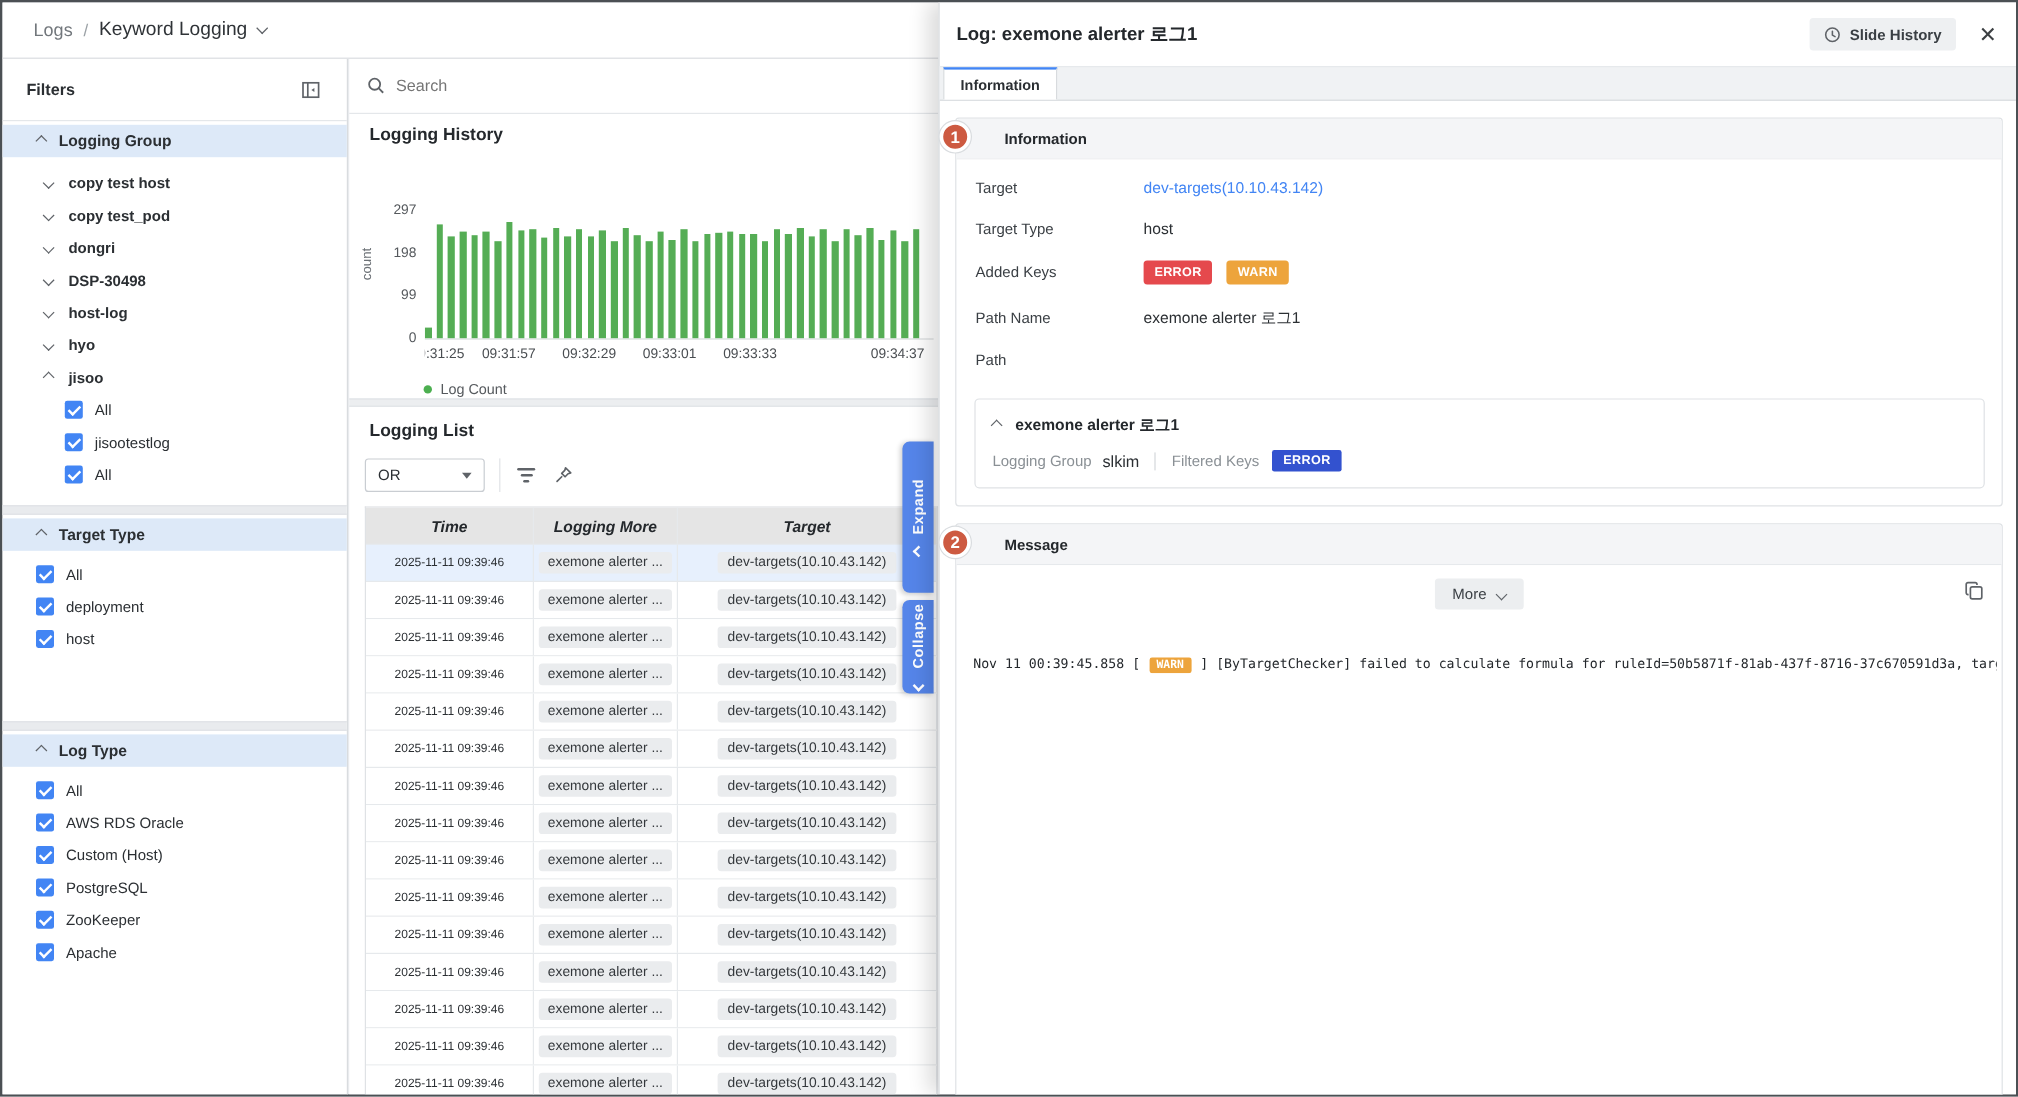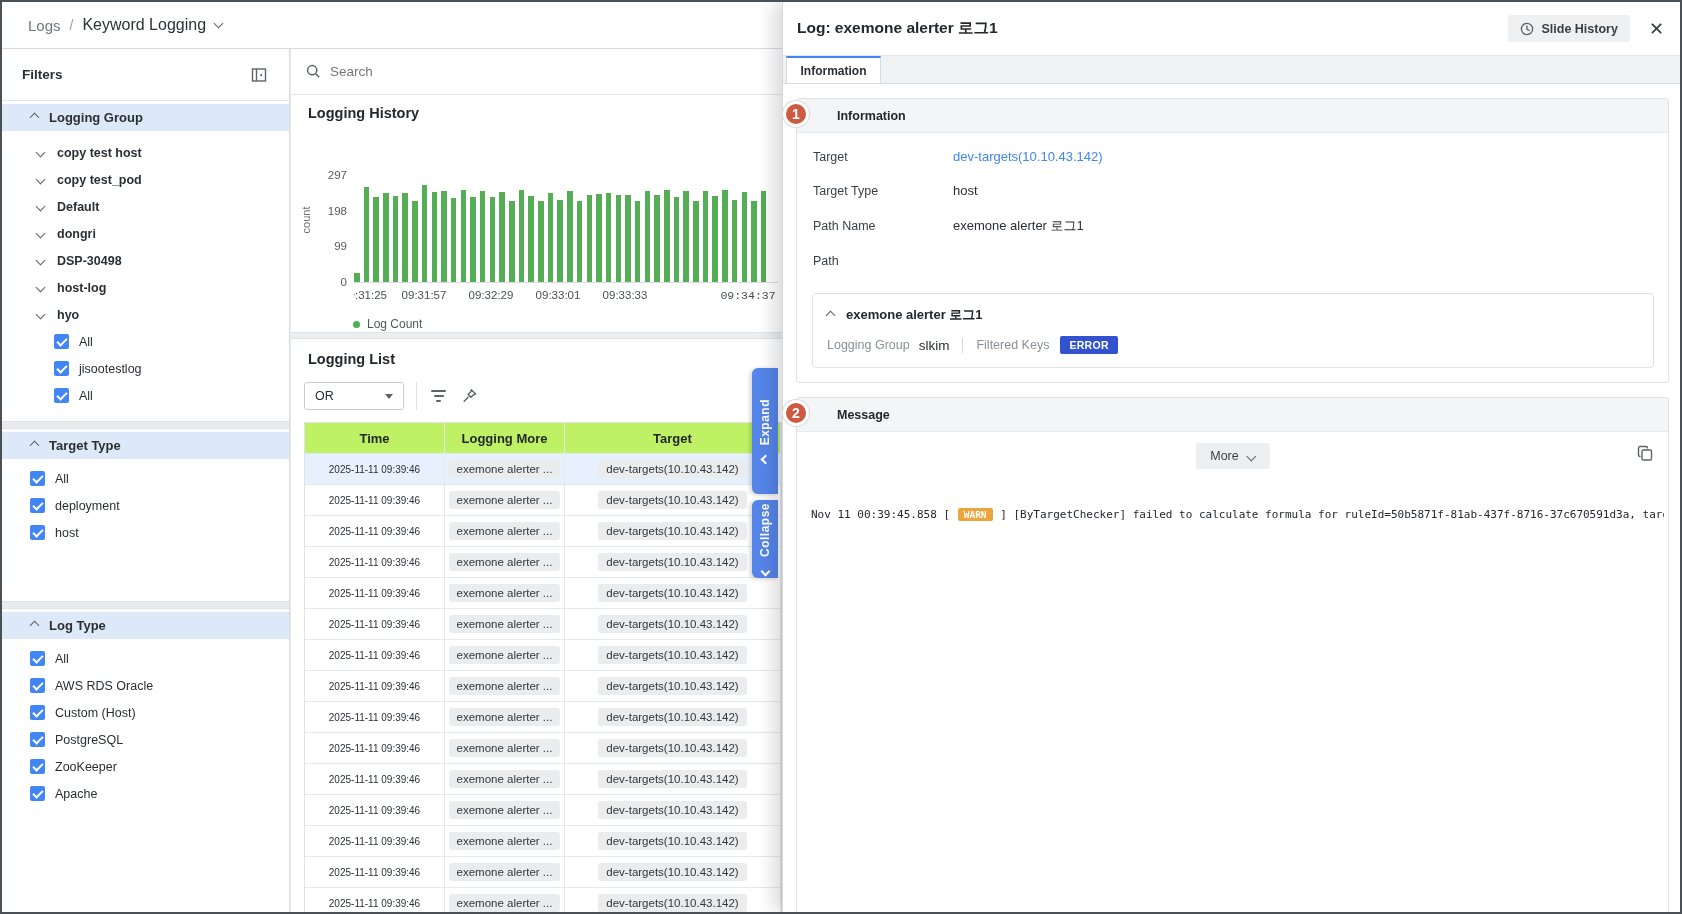--- a/index.html
+++ b/index.html
@@ -58,21 +58,21 @@
   .or-select { width:100px; height:28px; border:1px solid #c9cdd2; border-radius:3px; display:flex; align-items:center; justify-content:space-between; padding:0 10px; cursor:pointer; }
   .or-select .val { font-size:12.5px; color:#2b2f33; }
   .sel-caret { width:0; height:0; border-left:4px solid transparent; border-right:4px solid transparent; border-top:5px solid #5f6368; }
   .ctrl-sep { width:1px; height:28px; background:#e0e3e6; margin-left:12px; }
   .funnel { margin-left:14px; display:flex; flex-direction:column; align-items:center; gap:3px; cursor:pointer; }
   .funnel i { display:block; height:2px; background:#5f6368; border-radius:1px; }
   .funnel i:nth-child(1){width:15px;} .funnel i:nth-child(2){width:10px;} .funnel i:nth-child(3){width:5px;}
   .pin { margin-left:16px; cursor:pointer; }
   .ltable { position:absolute; left:13px; top:373px; width:478px; border:1px solid #dfe2e5; border-bottom:none; overflow:hidden; bottom:0; }
   .trow { display:flex; height:31px; border-bottom:1px solid #e6e9ec; background:#fff; }
-  .trow.head { background:#bef264; height:31px; }
+  .trow.head { background:#e5e5e5; height:31px;font-style:italic; }
   .trow > div { border-right:1px solid #e6e9ec; display:flex; align-items:center; justify-content:center; }
   .c-time { width:140px; flex:0 0 140px; }
   .c-name { width:120px; flex:0 0 120px; }
   .c-target { flex:1; }
   .trow.head > div { font-size:13px; font-weight:bold; color:#24282c; }
   .trow .time-txt { font-size:10px; color:#2b2f33; }
   .pill { background:#eaecee; border-radius:3px; padding:3px 8px; font-size:11.5px; color:#33373b; white-space:nowrap; }
   .trow.sel { background:#e7f0fd; }
 
   
@@ -156,37 +156,37 @@
           <div class="tree-item">
             <span class="chev down"></span>
             <span class="tlabel">copy test host</span>
           </div>
           <div class="tree-item">
             <span class="chev down"></span>
             <span class="tlabel">copy test_pod</span>
           </div>
           <div class="tree-item">
             <span class="chev down"></span>
-            <span class="tlabel">Default</span>
-          </div>
-          <div class="tree-item">
-            <span class="chev down"></span>
             <span class="tlabel">dongri</span>
           </div>
           <div class="tree-item">
             <span class="chev down"></span>
             <span class="tlabel">DSP-30498</span>
           </div>
           <div class="tree-item">
             <span class="chev down"></span>
             <span class="tlabel">host-log</span>
           </div>
           <div class="tree-item">
             <span class="chev down"></span>
             <span class="tlabel">hyo</span>
+          </div>
+          <div class="tree-item">
+            <span class="chev up"></span>
+            <span class="tlabel">jisoo</span>
           </div>
           <div class="tree-child">
             <span class="cb"></span>
             <span class="cklabel">All</span>
           </div>
           <div class="tree-child">
             <span class="cb"></span>
             <span class="cklabel">jisootestlog</span>
           </div>
           <div class="tree-child">
@@ -312,21 +312,21 @@
           <div class="bar" style="height: 76.7677%; background: rgb(85, 173, 85);"></div>
           <div class="bar" style="height: 85.5219%; background: rgb(85, 173, 85);"></div>
         </div>
       <div id="xticks" class="xticks">
           <span style="left: 3px;">11 09:31:25</span>
           <span style="left: 70px;">09:31:57</span>
           <span style="left: 137px;">09:32:29</span>
           <span style="left: 204px;">09:33:01</span>
           <span style="left: 271px;">09:33:33</span>
           <span style="left: 338px; margin-top: 24px;">09:34:05</span>
-          <span style="left: 394px; font-family: Liberation Mono, monospace;">09:34:37</span>
+          <span style="left: 394px;">09:34:37</span>
         </div>
       <div class="legend">
         <span class="dot"></span>
         <span class="ltext">Log Count</span>
       </div>
     </div>
 
     <div class="mid-divider"></div>
     <div class="list-title">Logging List</div>
     <div class="list-controls">
@@ -559,20 +559,24 @@
         <div class="fields">
           <div class="frow">
             <span class="flabel">Target</span>
             <span class="fval link">dev-targets(10.10.43.142)</span>
           </div>
           <div class="frow">
             <span class="flabel">Target Type</span>
             <span class="fval">host</span>
           </div>
           <div class="frow">
+            <span class="flabel">Added Keys</span>
+            <span id="added-keys"><span class="badge" style="background: rgb(229, 73, 77);">ERROR</span><span class="badge" style="background: rgb(237, 164, 60);">WARN</span></span>
+          </div>
+          <div class="frow">
             <span class="flabel">Path Name</span>
             <span class="fval">exemone alerter 로그1</span>
           </div>
           <div class="frow">
             <span class="flabel">Path</span>
           </div>
         </div>
         <div class="group-box">
           <div class="gb-row1">
             <span class="chev up"></span>

